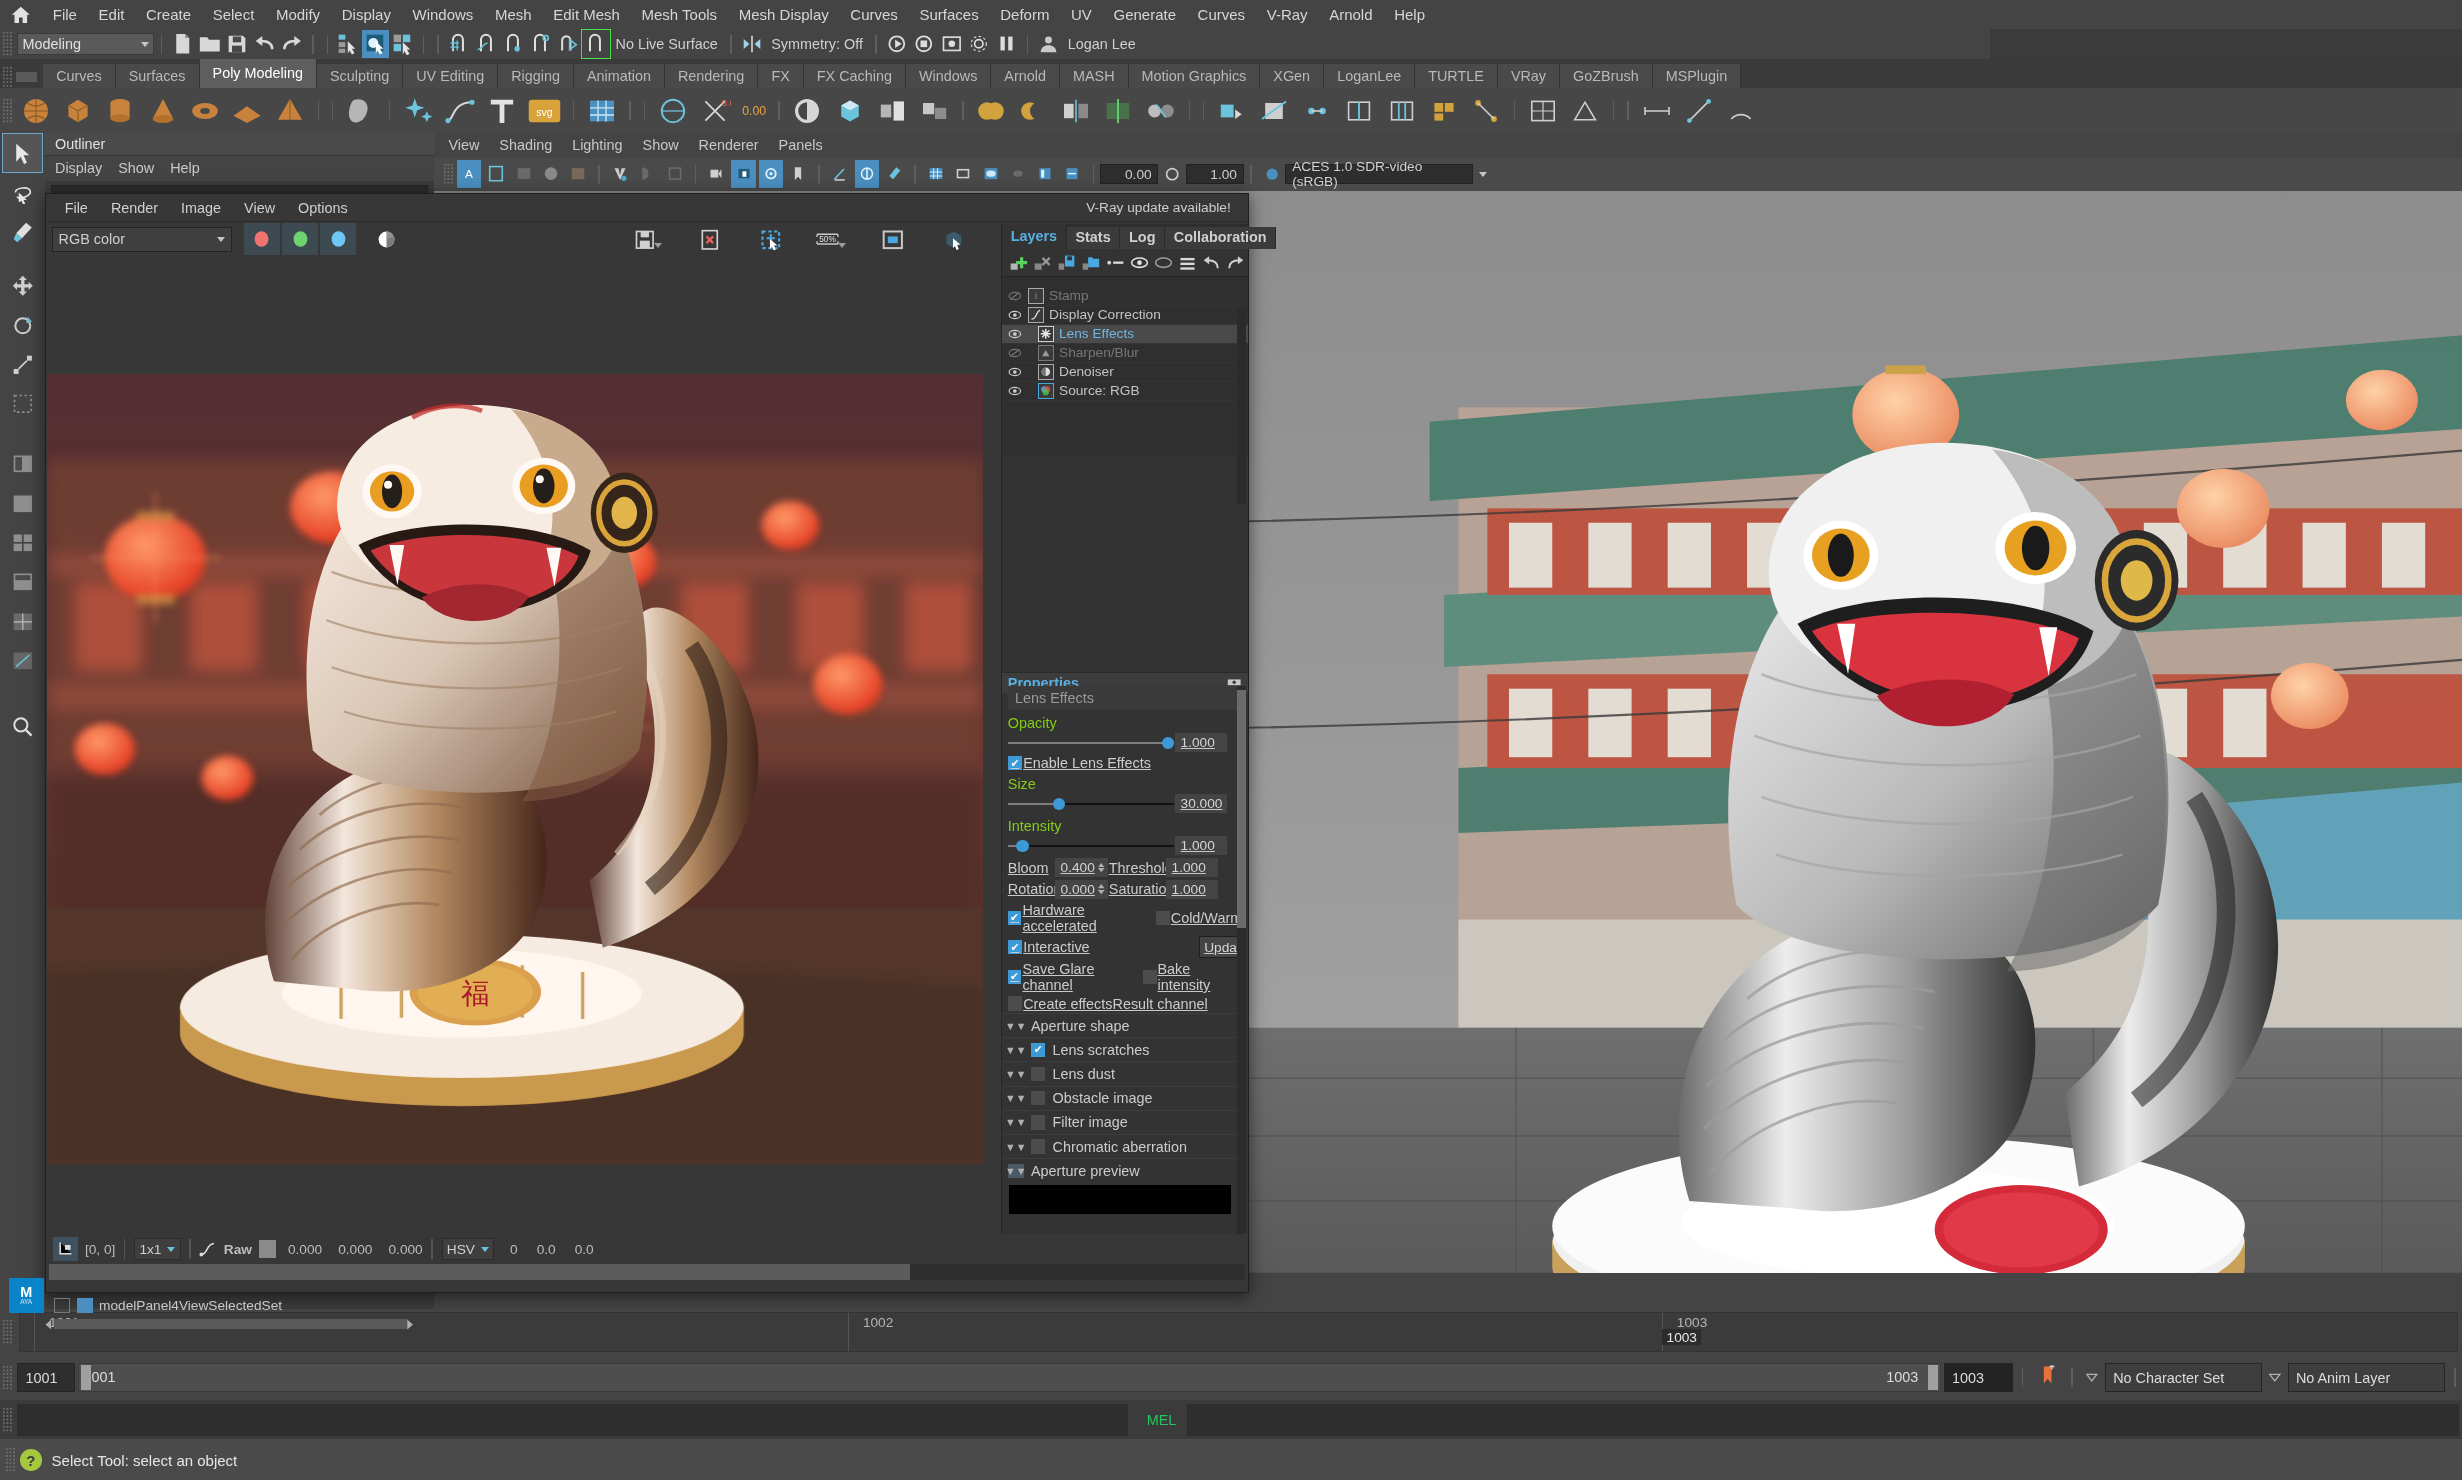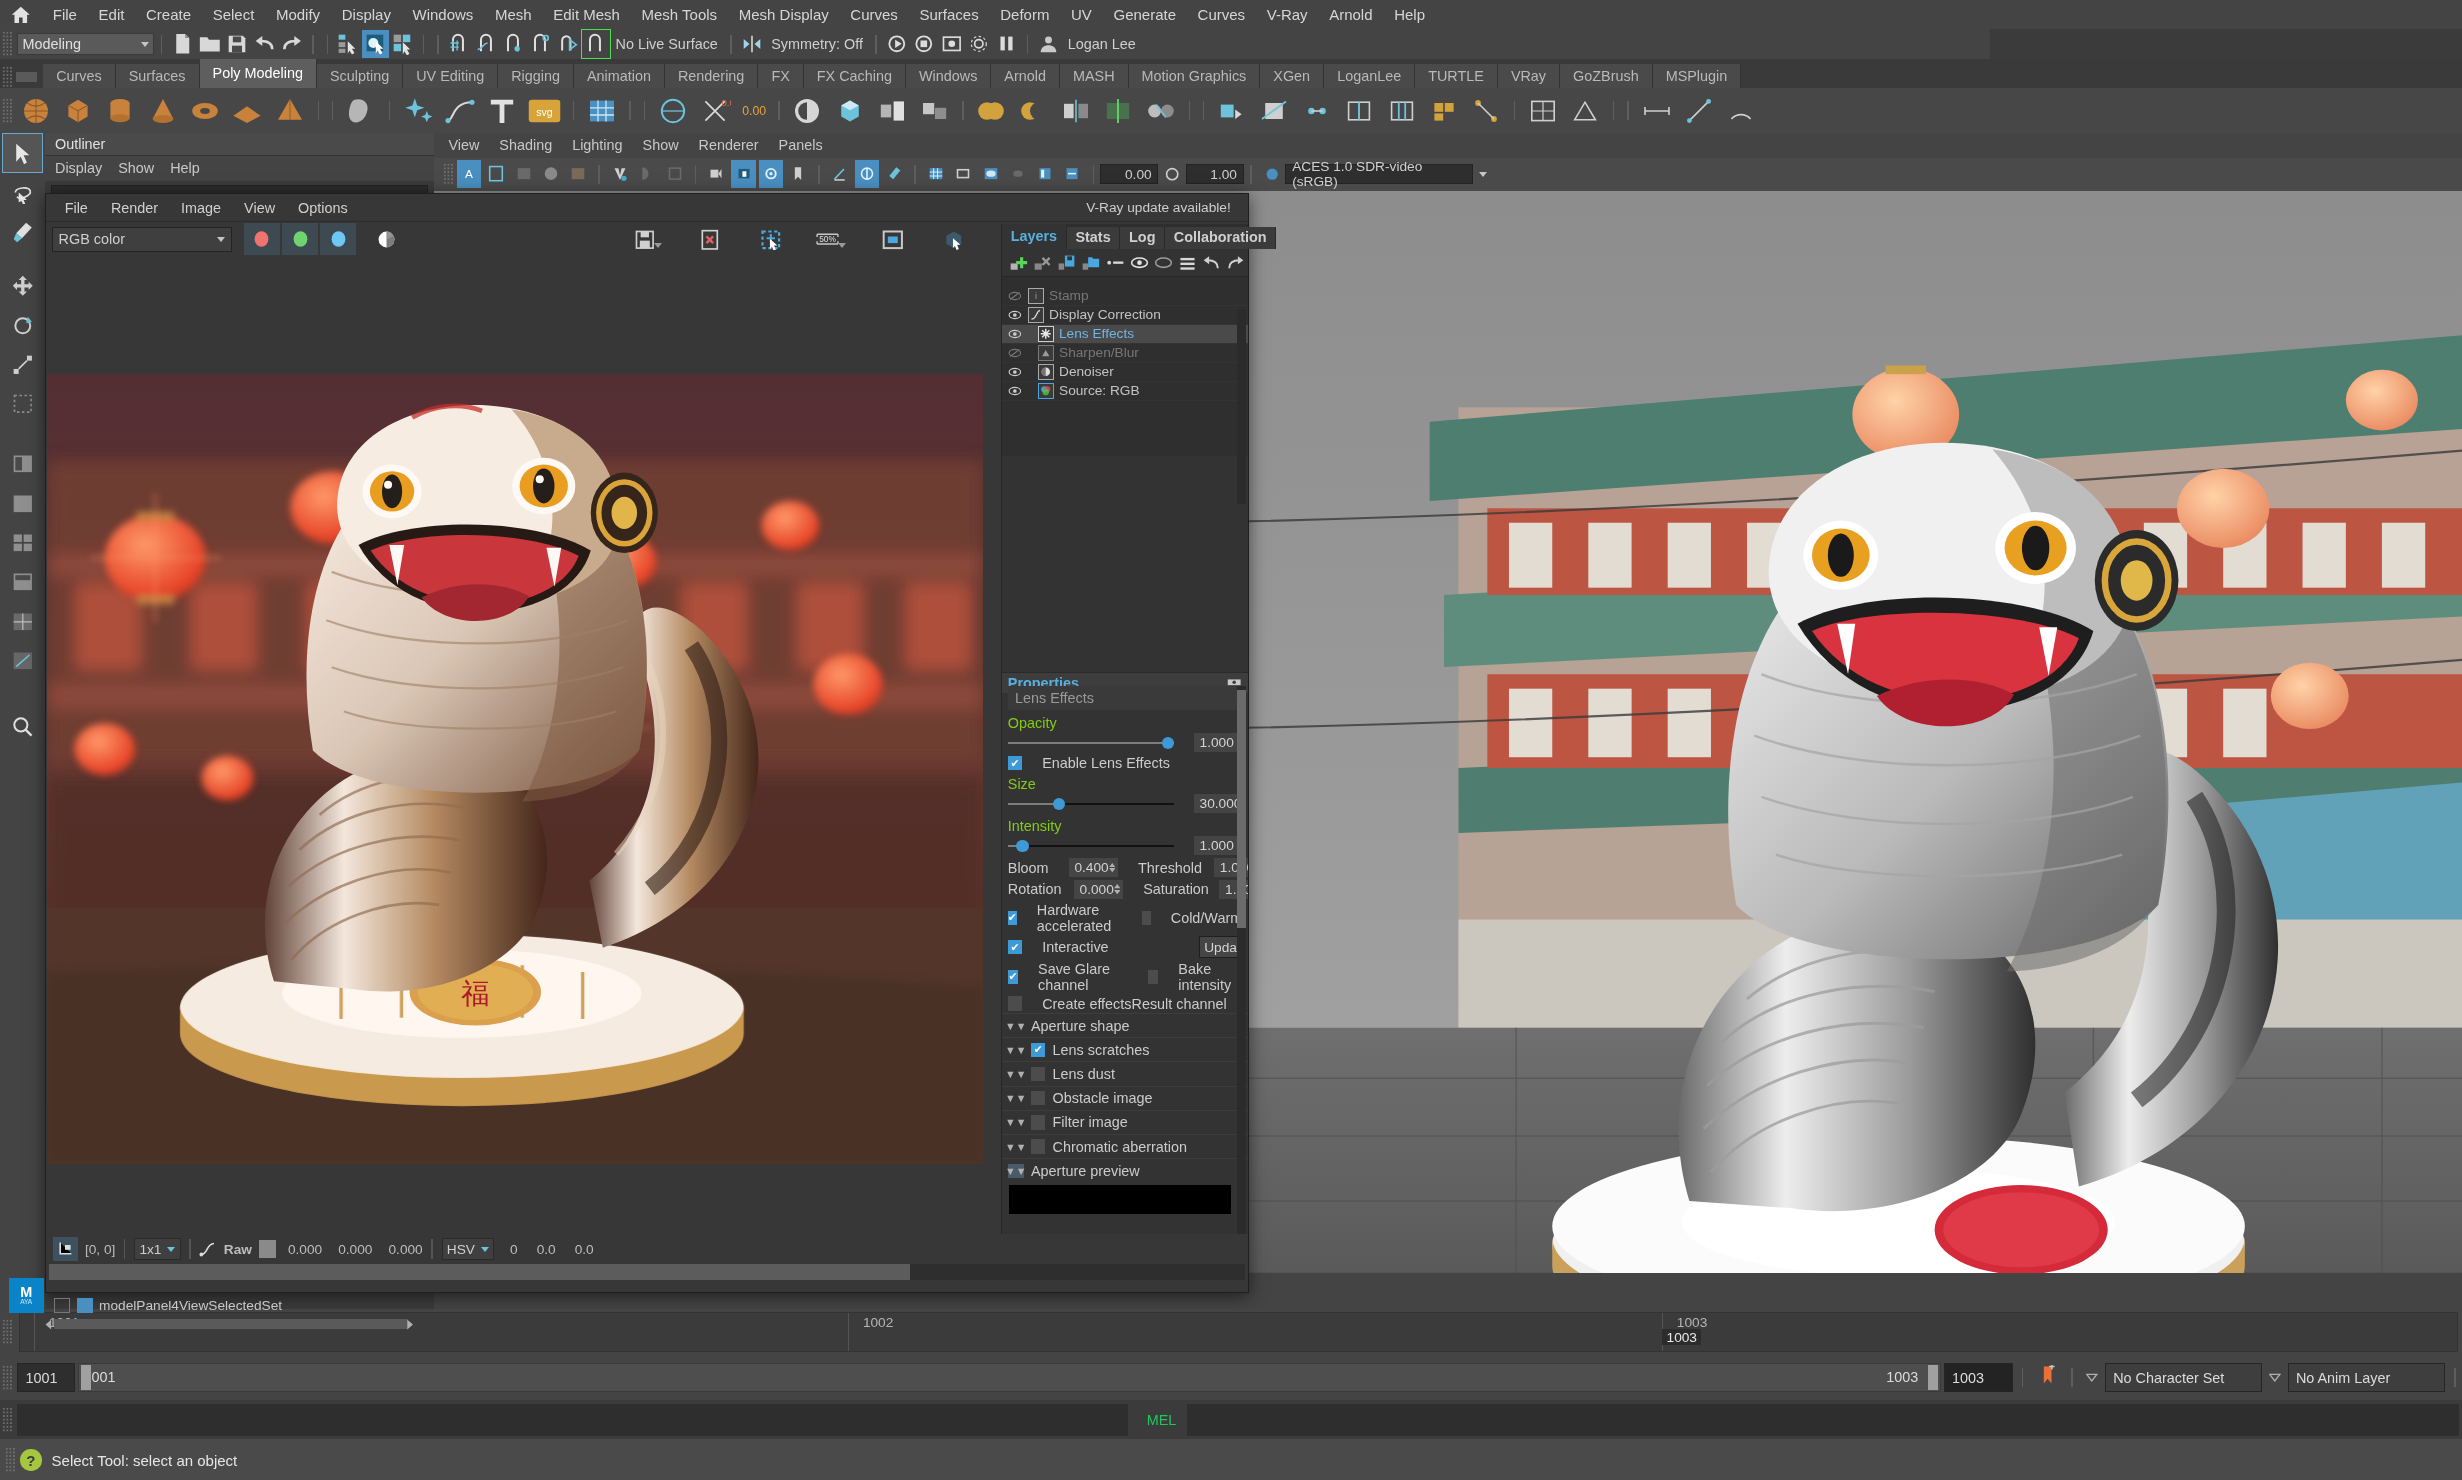--- a/index.html
+++ b/index.html
@@ -121,21 +121,21 @@
   .lrow.sel { background:#4a4a4a; color:#6fb6e4; }
   .lrow.dim { color:#777; }
   .eye { width:26px; display:flex;align-items:center;justify-content:center;}
   .licon { width:16px;height:16px;margin-right:5px;display:flex;align-items:center;justify-content:center;
      border:0.7px solid #aaa; background:#3a3a3a;}
   #props-hdr { height:21.6px; background:#3d3d3d; display:flex; align-items:center; padding-left:5.8px;
      color:#58b0e0; font-weight:bold; font-size:14.4px; border-top:0.7px solid #2a2a2a;}
   .pname { height:24.5px; background:#3a3a3a; margin:2.9px 11.5px 1.4px 5.8px; display:flex;align-items:center;
      padding-left:7.2px; color:#9a9a9a; font-size:14.4px;}
   .plabel { padding:2.9px 0 1.4px 5.8px; font-size:14.4px; color:#84cc16; }
-  .prow { display:flex; align-items:center; padding:1.4px 5.8px; gap:20px;}
+  .prow { display:flex; align-items:center; padding:1.4px 5.8px; gap:1px;text-decoration:underline;}
   .slider { position:relative; height:11.5px; flex:1; display:flex; align-items:center;}
   .strack { height:2.2px; background:#111; width:100%; }
   .sfill { position:absolute; left:0; height:2.2px; background:#7d7d7d; }
   .sknob { position:absolute; width:12.3px;height:12.3px;border-radius:50%;background:#3d9ad6; }
   .numbox { width:52px;height:19px;background:#444;display:flex;align-items:center;justify-content:flex-start;
      padding-left:5.8px; font-size:13.7px;color:#d4d4d4;}
   .chk { width:14.4px;height:14.4px;background:#3d9ad6;display:flex;align-items:center;justify-content:center;
      color:#fff;font-size:10.8px; }
   .chk.off { background:#4c4c4c; }
   .ctext { font-size:14.4px;color:#cccccc;}

